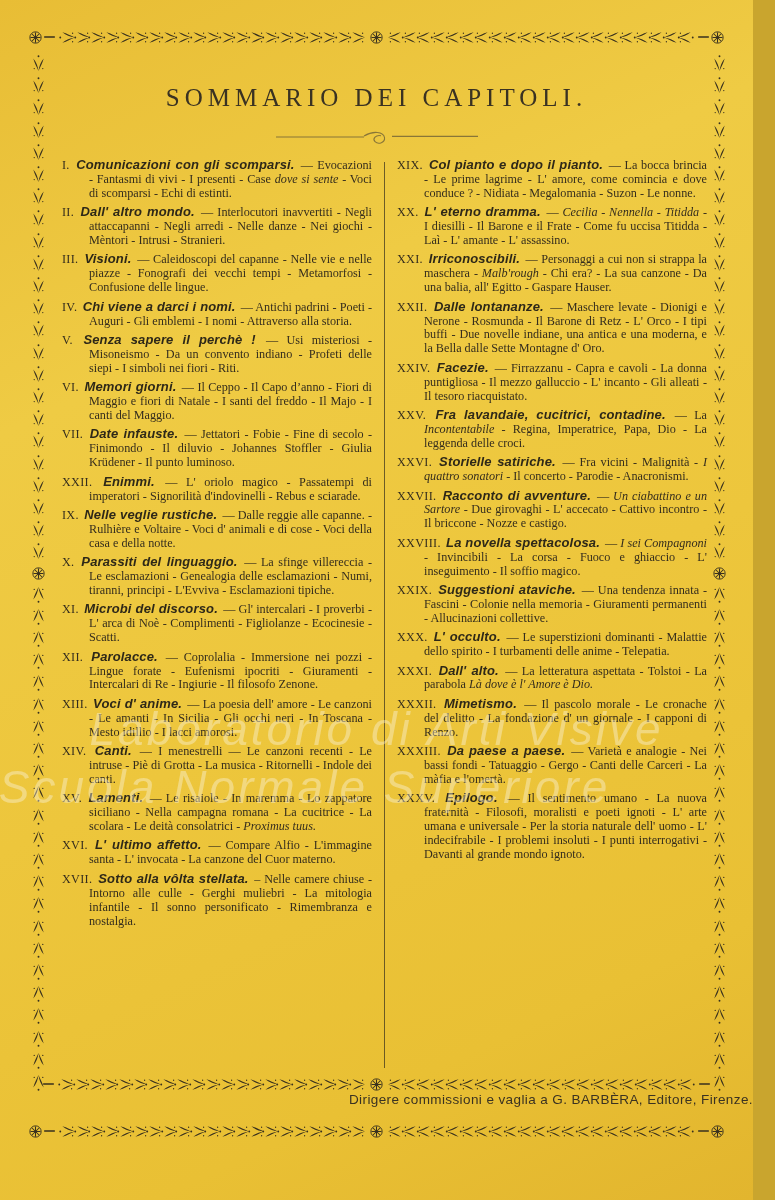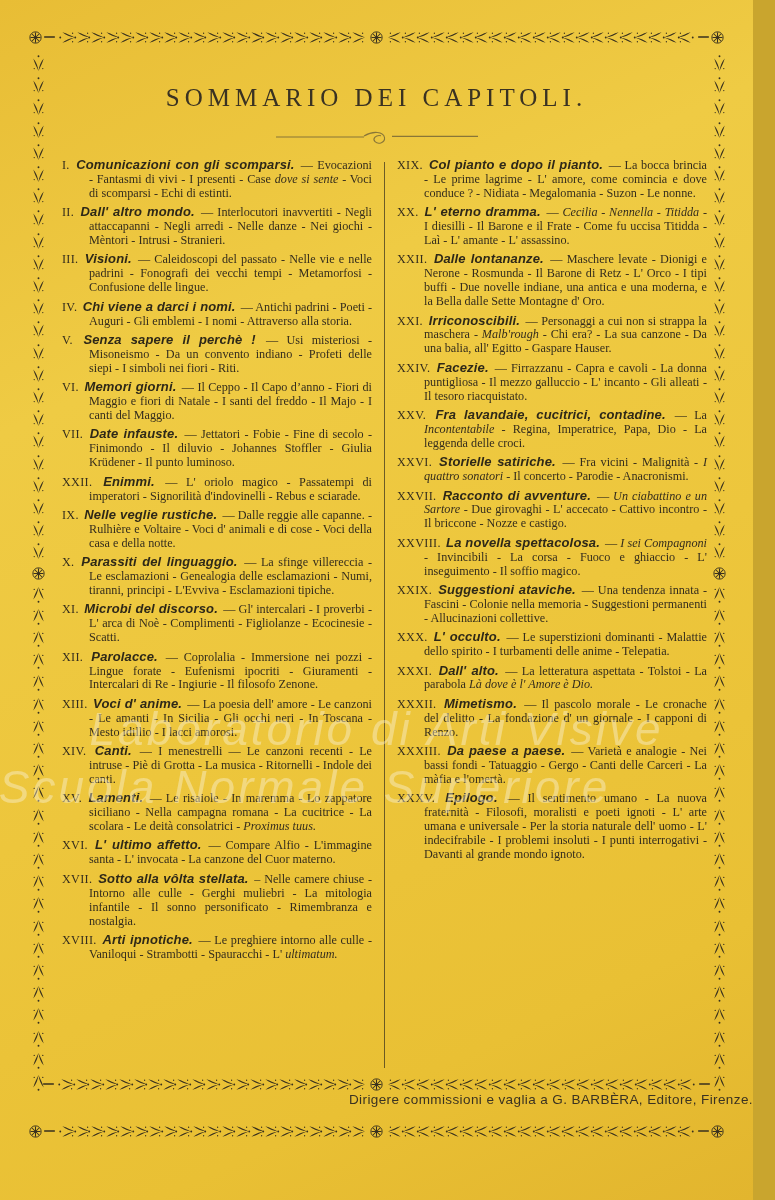--- a/index.html
+++ b/index.html
@@ -2157,21 +2157,21 @@
 
   <p class="entry">
     <span class="num">II. </span>
     <b class="ttl">Dall' altro mondo.</b>
     <span class="desc"> <span>— Interlocutori inavvertiti - Negli attaccapanni - Negli arredi - Nelle danze - Nei giochi - Mèntori - Intrusi - Stranieri.</span></span>
   </p>
 
   <p class="entry">
     <span class="num">III. </span>
     <b class="ttl">Visioni.</b>
-    <span class="desc"> <span>— Caleidoscopi del passato - Nelle vie e nelle padrini - Fonografi dei vecchi tempi - Metamorfosi - Confusione delle lingue.</span></span>
+    <span class="desc"> <span>— Caleidoscopi del capanne - Nelle vie e nelle piazze - Fonografi dei vecchi tempi - Metamorfosi - Confusione delle lingue.</span></span>
   </p>
 
   <p class="entry">
     <span class="num">IV. </span>
     <b class="ttl">Chi viene a darci i nomi.</b>
     <span class="desc"> <span>— Antichi padrini - Poeti - Auguri - Gli emblemi - I nomi - Attraverso alla storia.</span></span>
   </p>
 
   <p class="entry">
     <span class="num">V. </span>
@@ -2244,52 +2244,47 @@
     <b class="ttl">L' ultimo affetto.</b>
     <span class="desc"> <span>— Compare Alfio - L'immagine santa - L' invocata - La canzone del Cuor materno.</span></span>
   </p>
 
   <p class="entry">
     <span class="num">XVII. </span>
     <b class="ttl">Sotto alla vôlta stellata.</b>
     <span class="desc"> <span>– Nelle camere chiuse - Intorno alle culle - Gerghi muliebri - La mitologia infantile - Il sonno personificato - Rimembranza e nostalgia.</span></span>
   </p>
 
-  <p class="entry">
-    <span class="num">XVIII. </span>
-    <b class="ttl">Arti ipnotiche.</b>
-    <span class="desc"> <span>— Le preghiere intorno alle culle - Vaniloqui - Strambotti - Spauracchi - L' </span><i>ultimatum.</i></span>
-  </p>
 </div>
     <div class="colrule"></div>
     <div class="col" id="col-right">
   <p class="entry">
     <span class="num">XIX. </span>
     <b class="ttl">Col pianto e dopo il pianto.</b>
     <span class="desc"> <span>— La bocca brincia - Le prime lagrime - L' amore, come comincia e dove conduce ? - Nidiata - Megalomania - Suzon - Le nonne.</span></span>
   </p>
 
   <p class="entry">
     <span class="num">XX. </span>
     <b class="ttl">L' eterno dramma.</b>
     <span class="desc"> <span>— </span><i>Cecilia - Nennella - Titidda</i><span> - I diesilli - Il Barone e il Frate - Come fu uccisa Titidda - Laì - L' amante - L' assassino.</span></span>
   </p>
 
   <p class="entry">
+    <span class="num">XXI. </span>
+    <b class="ttl">Irriconoscibili.</b>
+    <span class="desc"> <span>— Personaggi a cui non si strappa la maschera - </span><i>Malb'rough</i><span> - Chi era? - La sua canzone - Da una balia, all' Egitto - Gaspare Hauser.</span></span>
+  </p>
+
+  <p class="entry">
     <span class="num">XXII. </span>
     <b class="ttl">Dalle lontananze.</b>
     <span class="desc"> <span>— Maschere levate - Dionigi e Nerone - Rosmunda - Il Barone di Retz - L' Orco - I tipi buffi - Due novelle indiane, una antica e una moderna, e la Bella dalle Sette Montagne d' Oro.</span></span>
   </p>
 
-  <p class="entry">
-    <span class="num">XXI. </span>
-    <b class="ttl">Irriconoscibili.</b>
-    <span class="desc"> <span>— Personaggi a cui non si strappa la maschera - </span><i>Malb'rough</i><span> - Chi era? - La sua canzone - Da una balia, all' Egitto - Gaspare Hauser.</span></span>
-  </p>
-
 
   <p class="entry">
     <span class="num">XXIV. </span>
     <b class="ttl">Facezie.</b>
     <span class="desc"> <span>— Firrazzanu - Capra e cavoli - La donna puntigliosa - Il mezzo galluccio - L' incanto - Gli alleati - Il tesoro riacquistato.</span></span>
   </p>
 
   <p class="entry">
     <span class="num">XXV. </span>
     <b class="ttl">Fra lavandaie, cucitrici, contadine.</b>
@@ -2310,21 +2305,21 @@
 
   <p class="entry">
     <span class="num">XXVIII. </span>
     <b class="ttl">La novella spettacolosa.</b>
     <span class="desc"> <span>— </span><i>I sei Compagnoni</i><span> - Invincibili - La corsa - Fuoco e ghiaccio - L' inseguimento - Il soffio magico.</span></span>
   </p>
 
   <p class="entry">
     <span class="num">XXIX. </span>
     <b class="ttl">Suggestioni ataviche.</b>
-    <span class="desc"> <span>— Una tendenza innata - Fascini - Colonie nella memoria - Suggestioni permanenti - Allucinazioni collettive.</span></span>
+    <span class="desc"> <span>— Una tendenza innata - Fascini - Colonie nella memoria - Giuramenti permanenti - Allucinazioni collettive.</span></span>
   </p>
 
   <p class="entry">
     <span class="num">XXX. </span>
     <b class="ttl">L' occulto.</b>
     <span class="desc"> <span>— Le superstizioni dominanti - Malattie dello spirito - I turbamenti delle anime - Telepatia.</span></span>
   </p>
 
   <p class="entry">
     <span class="num">XXXI. </span>

